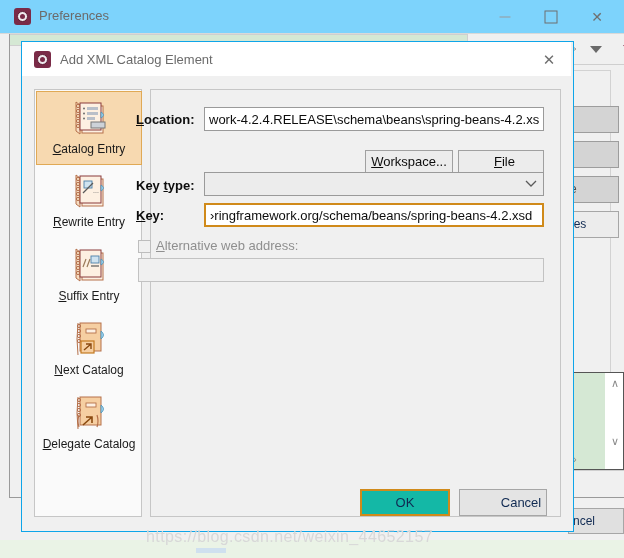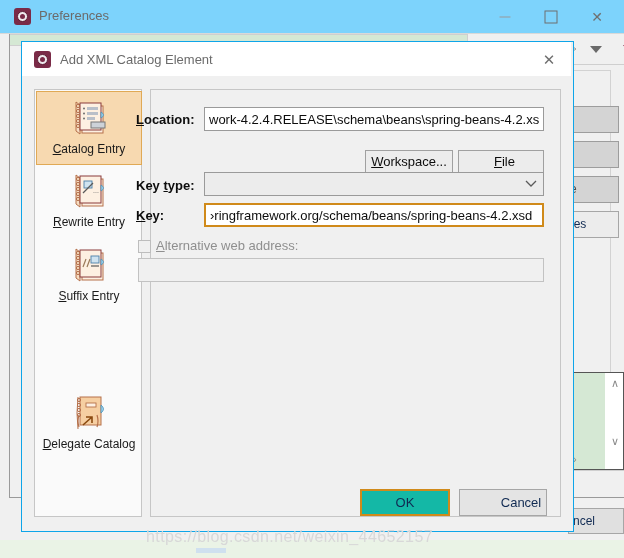--- a/index.html
+++ b/index.html
@@ -255,20 +255,35 @@
         <circle cx="11" cy="25" r="1.6" fill="none" stroke="#b5704a"></circle>
         <circle cx="11" cy="30" r="1.6" fill="none" stroke="#b5704a"></circle>
         <path d="M16 24 L19 16 M20 24 L23 16" stroke="#9a7a5a" stroke-width="1.2"></path>
         <rect x="24" y="13" width="8" height="7" fill="#cfe3f0" stroke="#4b7fa8" stroke-width="0.9"></rect>
         <path d="M24 23 h8" stroke="#5a5a5a" stroke-width="1.2"></path>
         <path d="M34 16 q5 3 0 6 Z" fill="#9ed2ef" stroke="#4b93b8" stroke-width="0.8"></path>
       </svg>
       <span class="il-label"><u>S</u><span>uffix Entry</span></span>
     </div>
 
+    <div class="il-item" style="top:223px;">
+      <svg class="il-icon" viewBox="0 0 44 44">
+        <path d="M11 6 q-2 16 0 32" fill="none" stroke="#b5704a" stroke-width="1"></path>
+        <rect x="13" y="6" width="21" height="28" fill="#f6cfa2" stroke="#b5704a" stroke-width="1"></rect>
+        <circle cx="12" cy="9" r="1.6" fill="none" stroke="#b5704a"></circle>
+        <circle cx="12" cy="14" r="1.6" fill="none" stroke="#b5704a"></circle>
+        <circle cx="12" cy="19" r="1.6" fill="none" stroke="#b5704a"></circle>
+        <circle cx="12" cy="24" r="1.6" fill="none" stroke="#b5704a"></circle>
+        <rect x="19" y="12" width="10" height="4" fill="#fdf0e2" stroke="#b5704a" stroke-width="0.9"></rect>
+        <path d="M34 14 q5 4 0 8 Z" fill="#9ed2ef" stroke="#4b93b8" stroke-width="0.8"></path>
+        <rect x="14" y="24" width="13" height="12" fill="#f6cfa2" stroke="#c47a20" stroke-width="1.2"></rect>
+        <path d="M17 33 L24 27 M19 27 H24 V32" stroke="#8a4a10" stroke-width="1.4" fill="none"></path>
+      </svg>
+      <span class="il-label"><u>N</u><span>ext Catalog</span></span>
+    </div>
 
     <div class="il-item" style="top:297px;">
       <svg class="il-icon" viewBox="0 0 44 44">
         <path d="M11 6 q-2 16 0 32" fill="none" stroke="#b5704a" stroke-width="1"></path>
         <rect x="13" y="6" width="21" height="28" fill="#f6cfa2" stroke="#b5704a" stroke-width="1"></rect>
         <circle cx="12" cy="9" r="1.6" fill="none" stroke="#b5704a"></circle>
         <circle cx="12" cy="14" r="1.6" fill="none" stroke="#b5704a"></circle>
         <circle cx="12" cy="19" r="1.6" fill="none" stroke="#b5704a"></circle>
         <circle cx="12" cy="24" r="1.6" fill="none" stroke="#b5704a"></circle>
         <rect x="19" y="12" width="10" height="4" fill="#fdf0e2" stroke="#b5704a" stroke-width="0.9"></rect>

